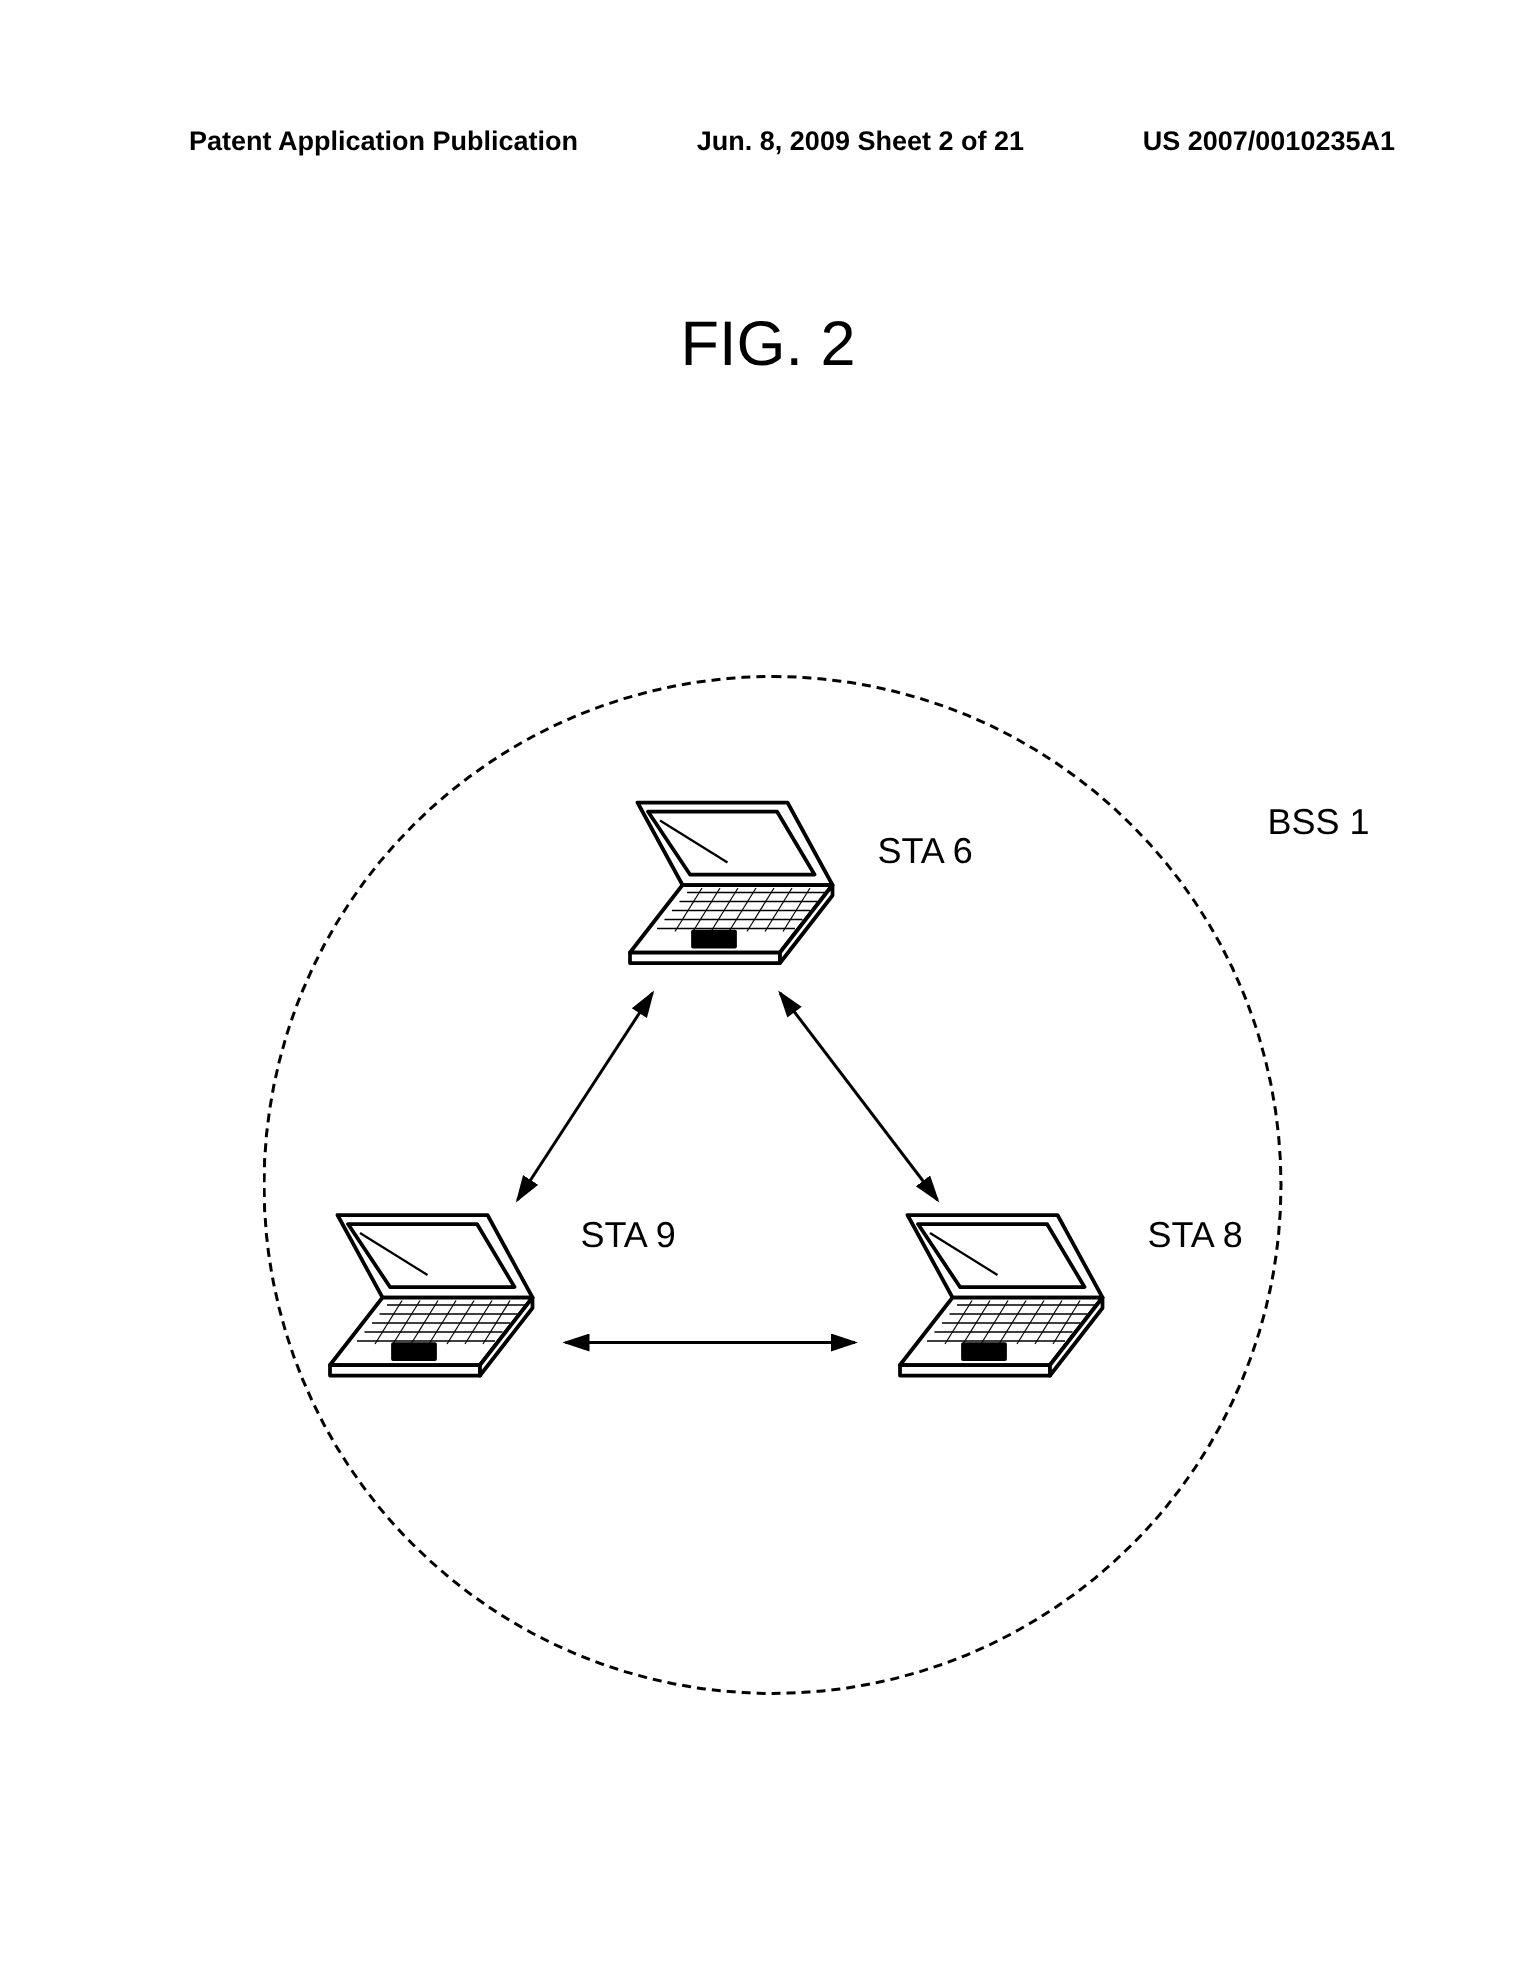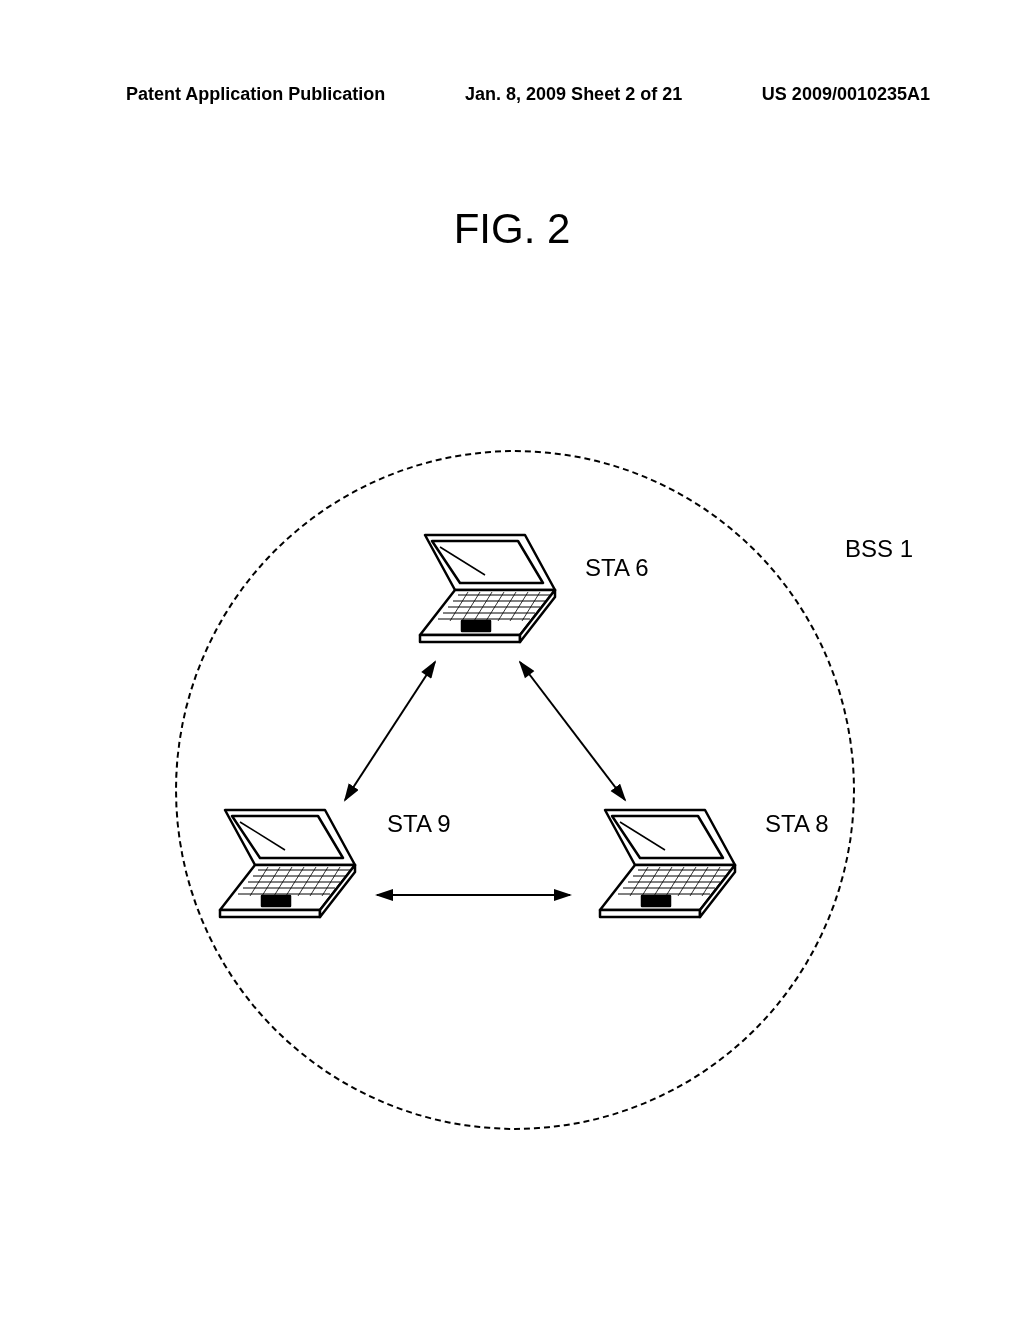--- a/index.html
+++ b/index.html
@@ -65,22 +65,22 @@
       top: 0; left: 0;
       width: 100%; height: 100%;
       pointer-events: none;
     }
   </style>
 </head>
 <body>
 
 <div class="header">
   <span>Patent Application Publication</span>
-  <span>Jan. 8, 2009  Sheet 2 of 21</span>
-  <span>US 2009/0010235A1</span>
+  <span>Jun. 8, 2009  Sheet 2 of 21</span>
+  <span>US 2007/0010235A1</span>
 </div>
 
 <div class="figure-title">FIG. 2</div>
 
 <div class="diagram">
   <div class="bss-circle"></div>
 
   <div class="label" style="top:105px; left:730px;">BSS 1</div>
 
   <div class="laptop" style="top:95px; left:275px;">

